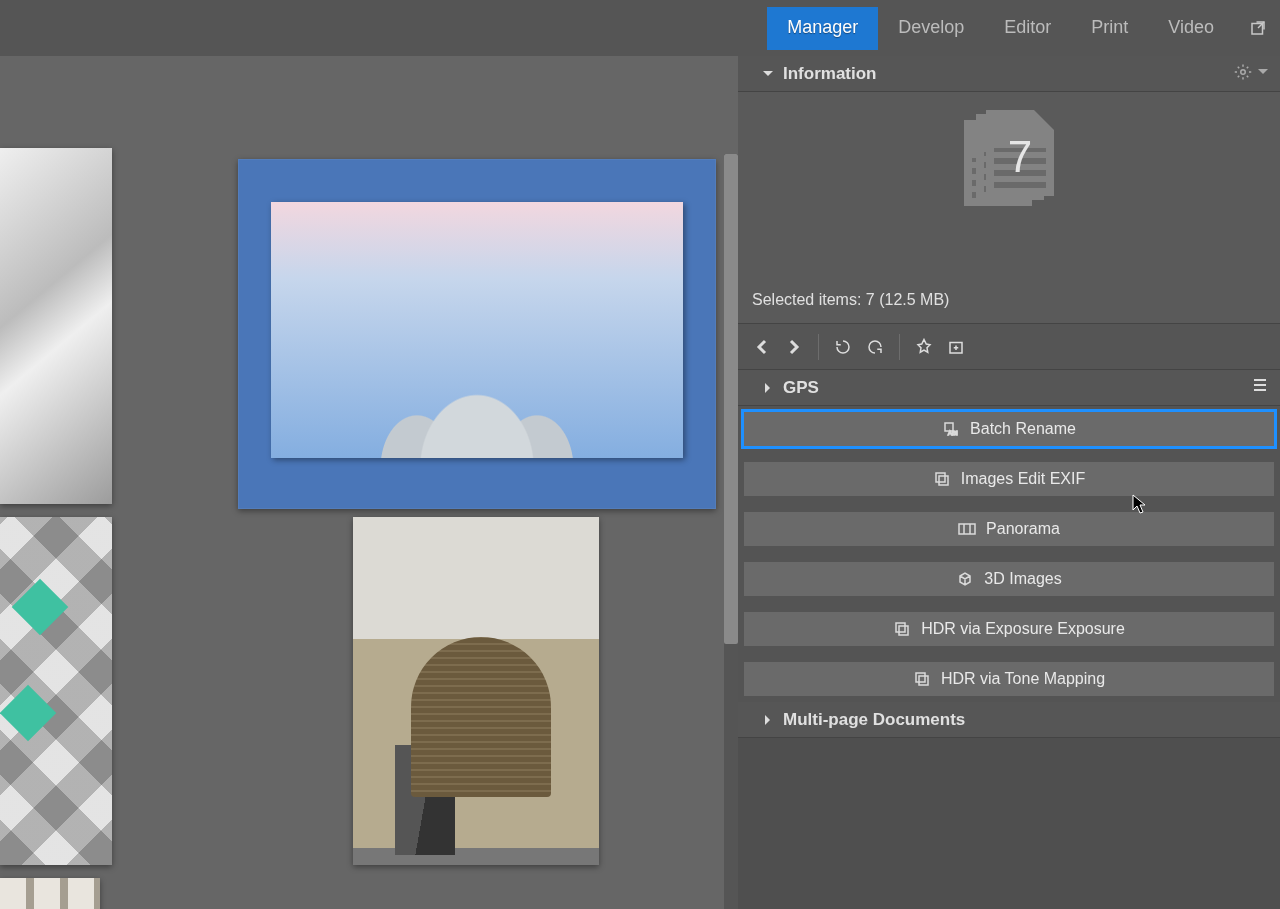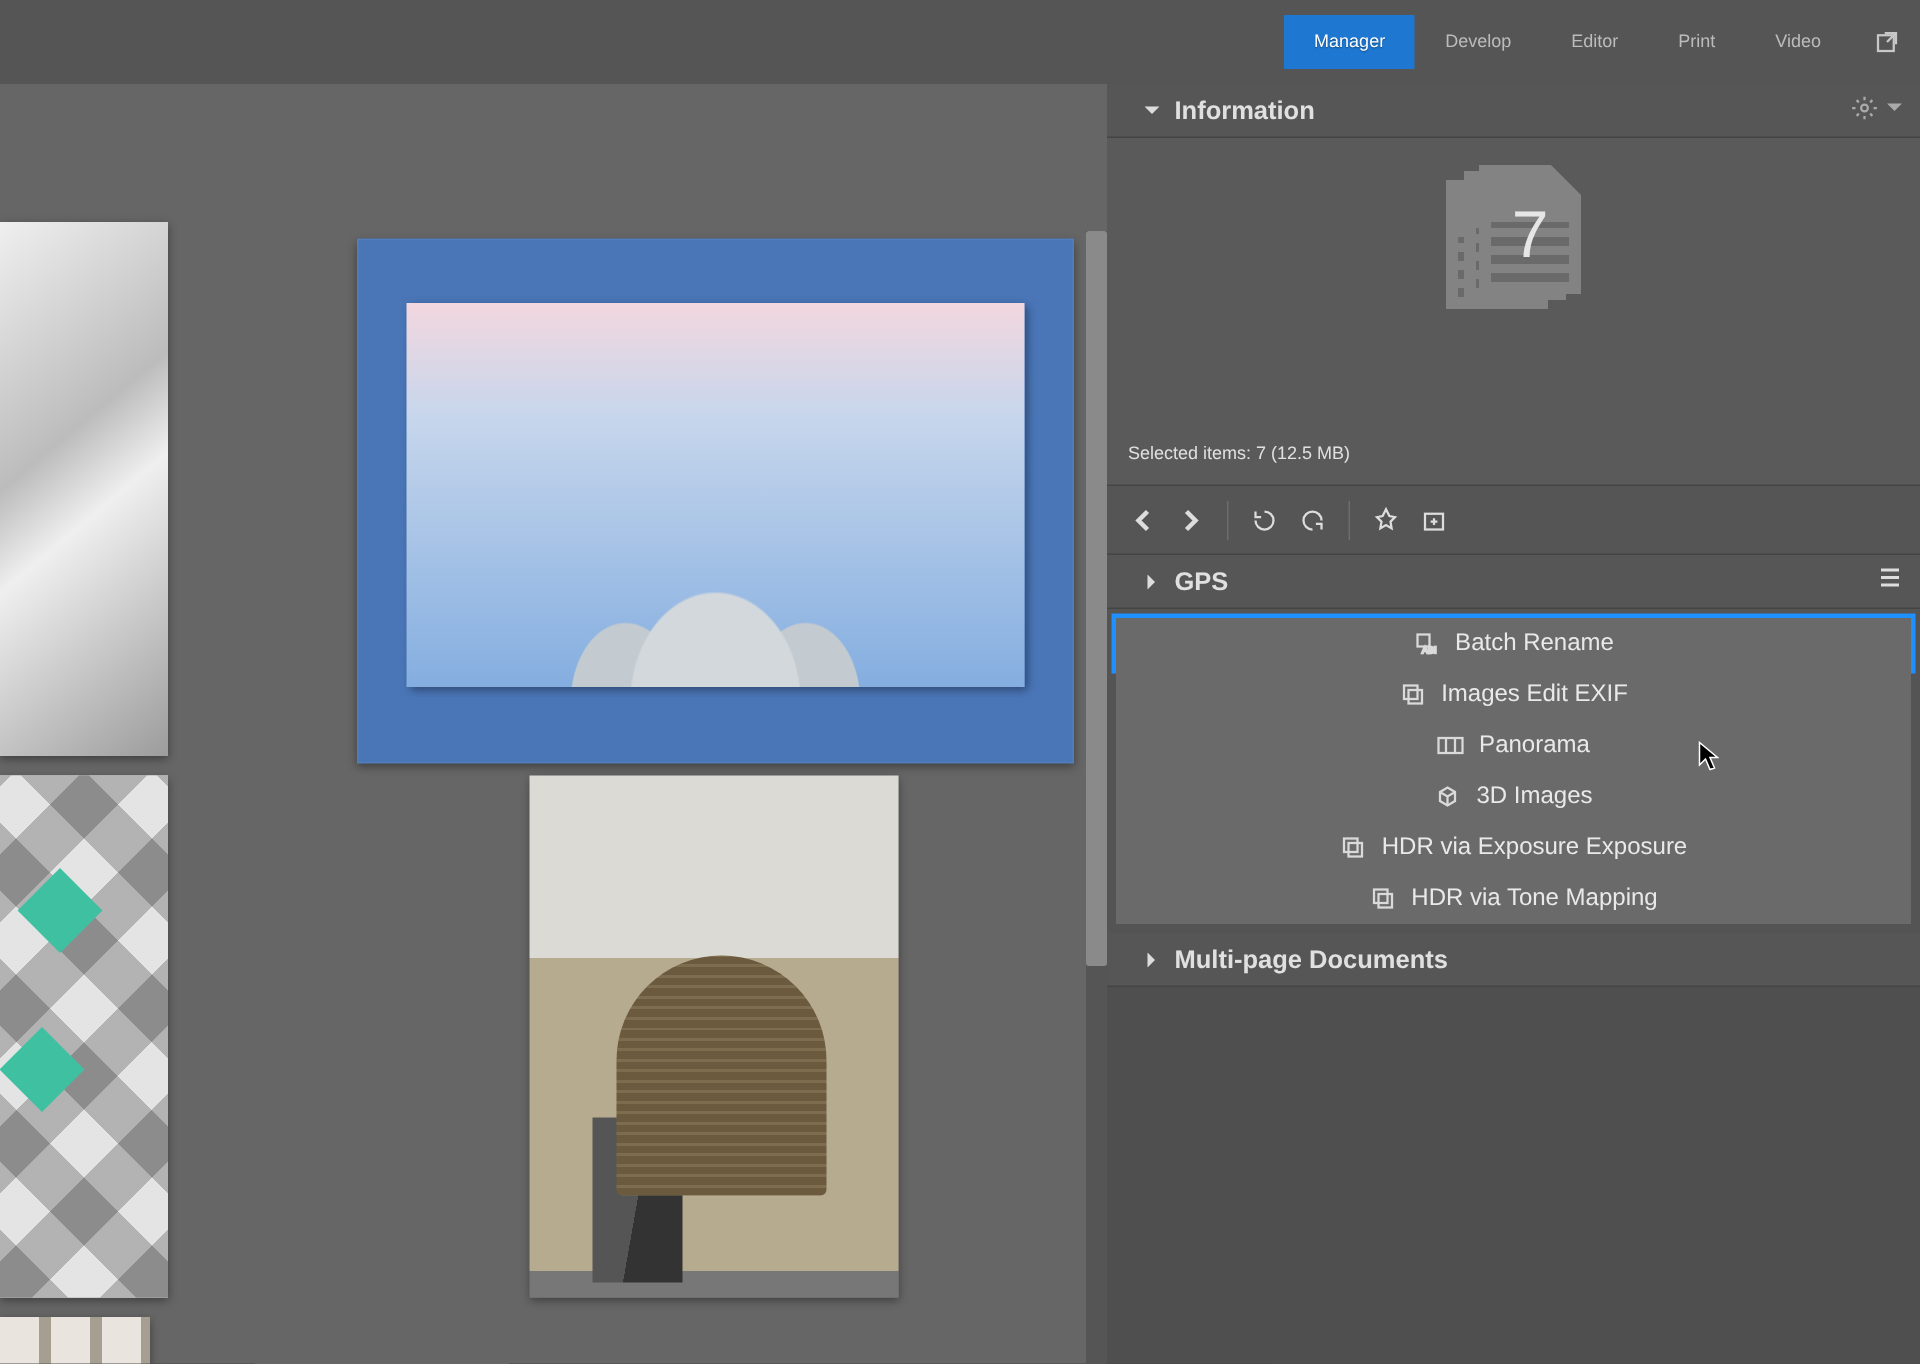--- a/index.html
+++ b/index.html
@@ -30,21 +30,21 @@
     height: 56px;
     background: var(--bg-darker);
     display: flex;
     align-items: center;
     justify-content: flex-end;
     gap: 0;
     padding-right: 12px;
   }
   .topnav .tab {
     padding: 10px 20px 12px;
-    font-size: 12px;
+    font-size: 18px;
     color: var(--text-mid);
     cursor: pointer;
   }
   .topnav .tab.active {
     background: var(--accent-blue);
     color: #fff;
     text-shadow: 0 1px 1px rgba(0,0,0,.4);
   }
   .topnav .ext-icon {
     margin-left: 14px;
@@ -225,36 +225,36 @@
     position:absolute; left:8px; right:8px; bottom:8px; height:40px;
     background: repeating-linear-gradient(0deg,#6a6a6a 0 6px, transparent 6px 12px);
   }
   .doc-stack .num{
     position:absolute; left:0; right:-22px; top:22px;
     text-align:center;
     font-size:44px; color:#e6e6e6;
   }
   .info-body .selected-line{
     position:absolute; left:14px; bottom:14px;
-    font-size:12px; color:var(--text-light);
+    font-size:16px; color:var(--text-light);
   }
 
   .navrow {
     height:46px;
     display:flex; align-items:center;
     gap:4px;
     padding:0 10px;
     border-bottom:1px solid #444;
     background:#555;
   }
   .navrow .sep { width:1px; height:26px; background:#6d6d6d; margin:0 6px; }
   .ibtn{ width:28px; height:28px; display:flex; align-items:center; justify-content:center; cursor:pointer;
     color:var(--text-light); }
 
-  .batch-list { display:flex; flex-direction:column; gap:0; padding:6px; background:#545454; }
+  .batch-list { display:flex; flex-direction:column; gap:16px; padding:6px; background:#545454; }
   .batch-item {
     height:34px;
     background:#6a6a6a;
     display:flex; align-items:center; justify-content:center;
     gap:10px;
     font-size:16px;
     color:#e9e9e9;
     cursor:pointer;
   }
   .batch-item.sel {

